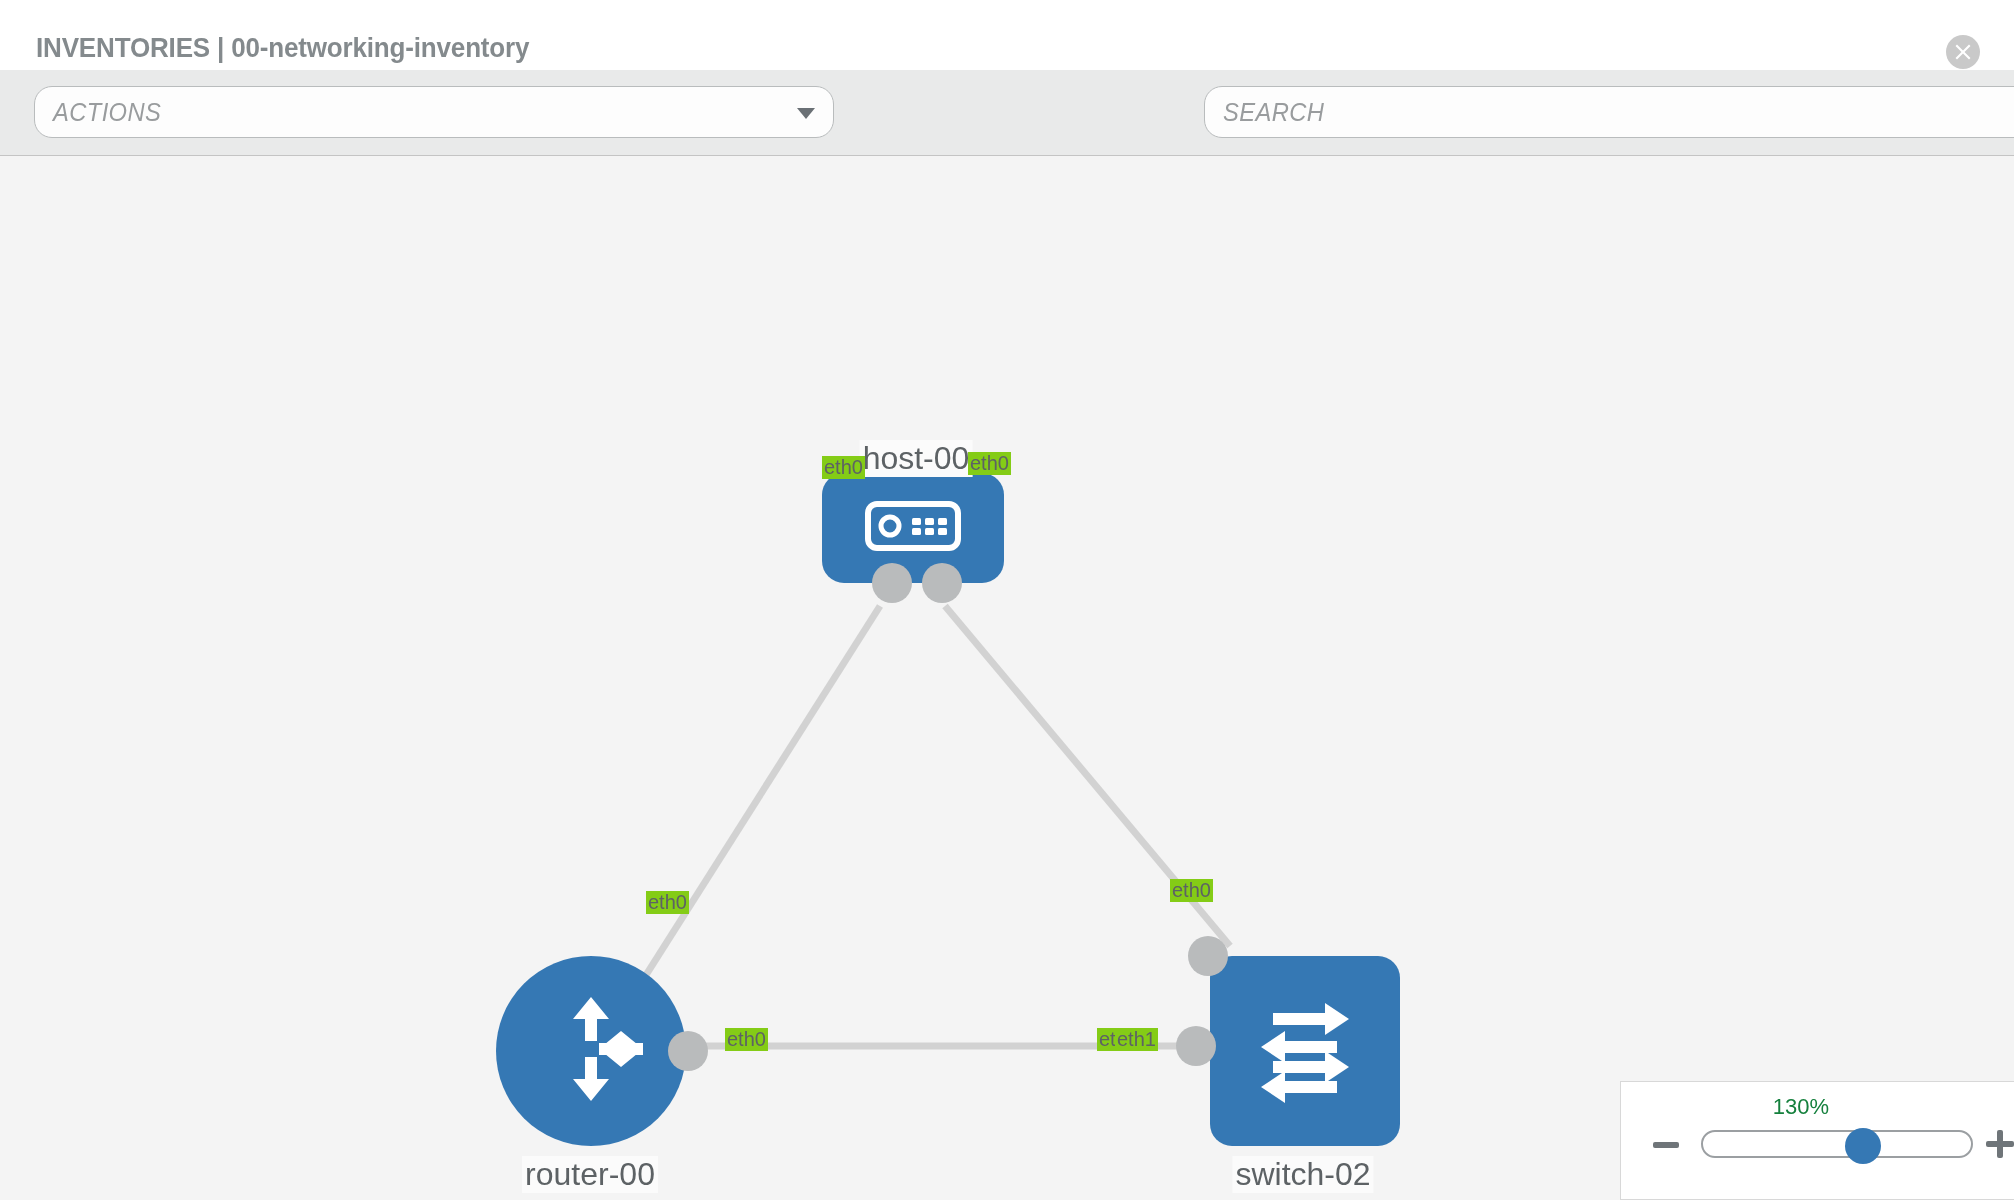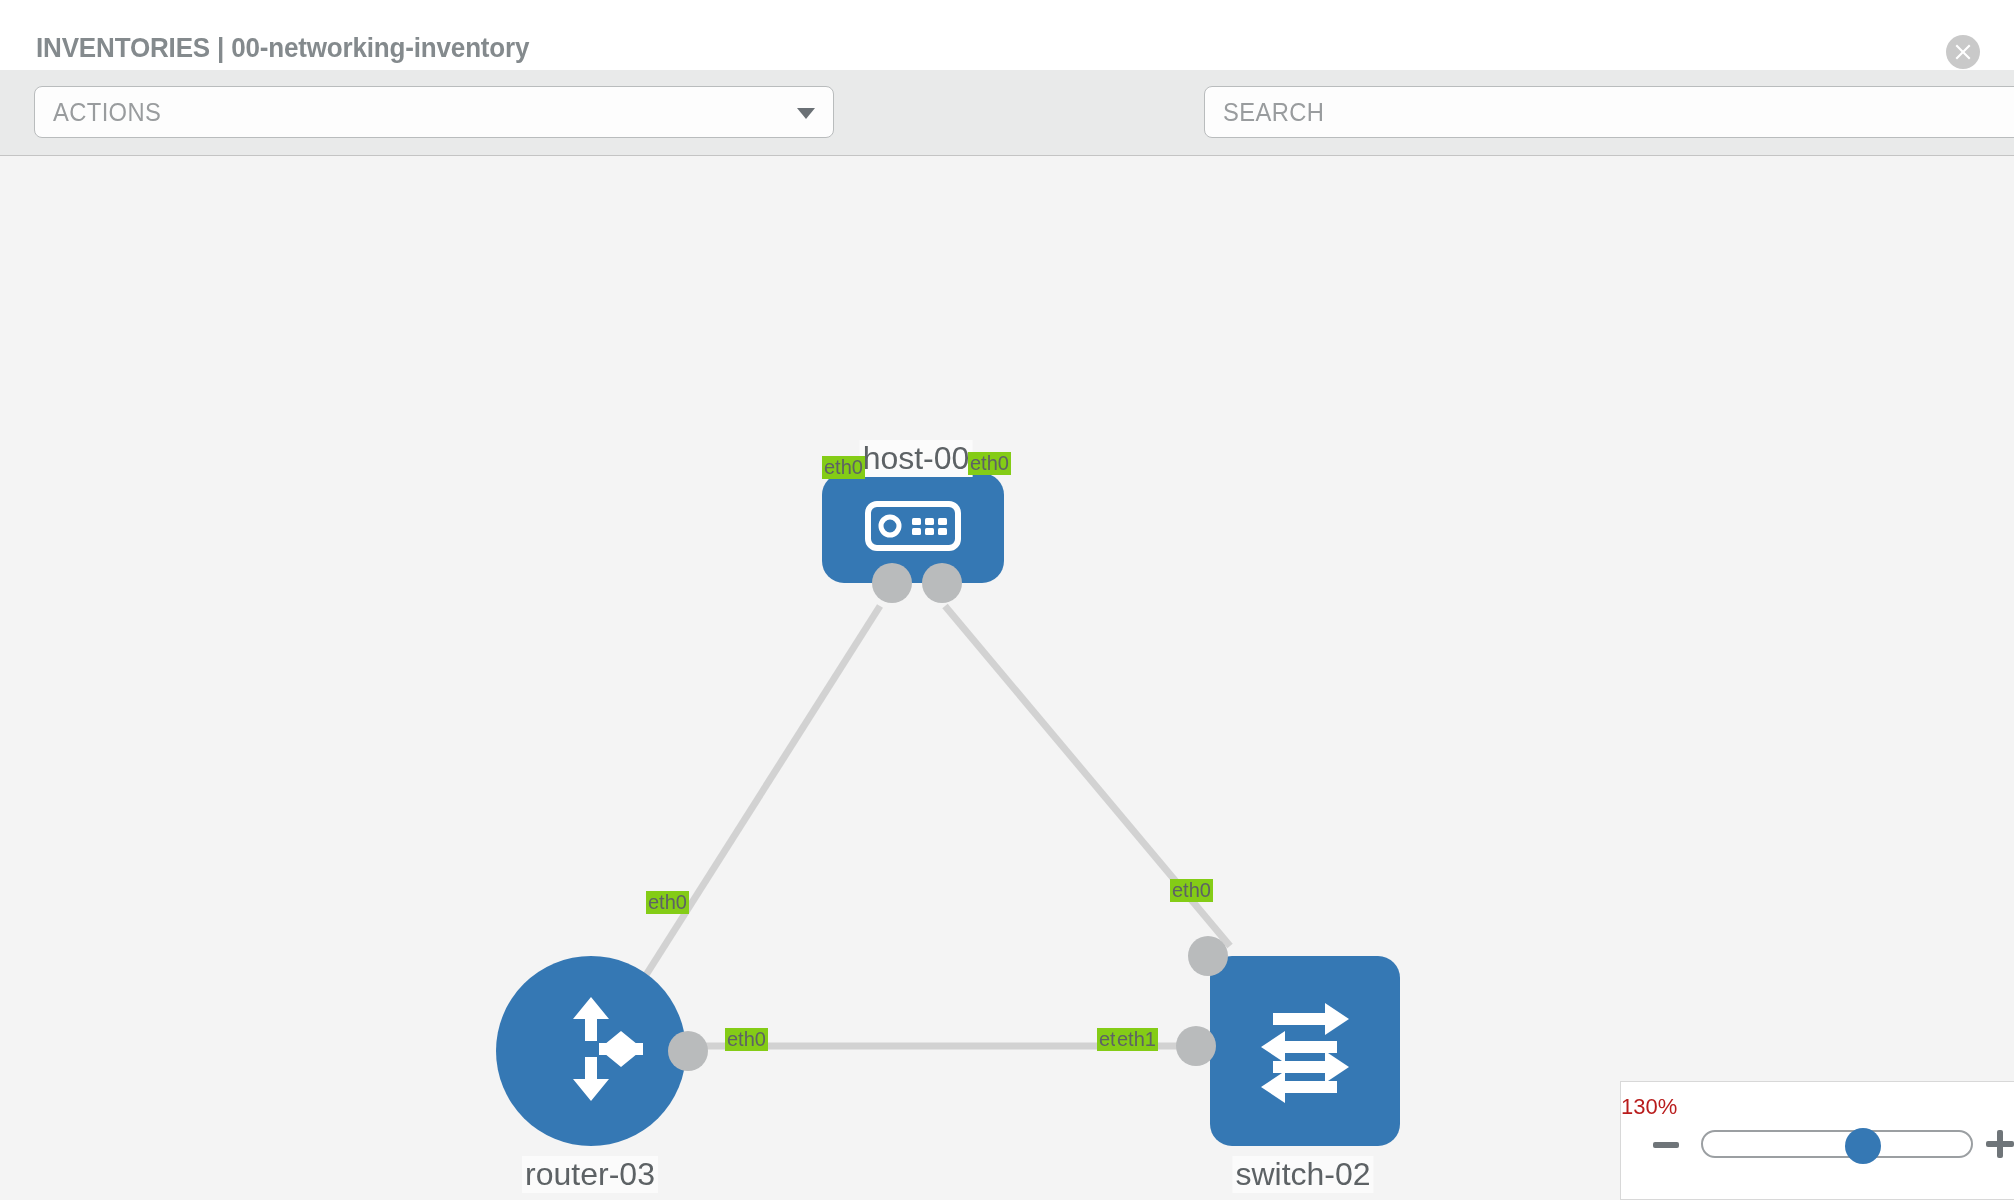--- a/index.html
+++ b/index.html
@@ -31,21 +31,21 @@
   .close-btn svg{display:block;}
 
   
   .toolbar{
     position:absolute;left:0;top:70px;width:2014px;height:86px;
     background:#e9eaea;border-bottom:1px solid #c4c4c4;
     box-sizing:border-box;
   }
   .field{
     position:absolute;top:16px;height:52px;box-sizing:border-box;
-    background:#fdfdfd;border:1px solid #b9bcbd;border-radius:8px;
+    background:#fdfdfd;border:1px solid #b9bcbd;border-radius:18px;font-style:italic;
   }
   .field .ftext{
     position:absolute;left:18px;top:11px;
     font-size:25px;color:#999c9e;letter-spacing:0.4px;
     transform:scaleX(0.95);transform-origin:left center;
     white-space:nowrap;
   }
   .caret{
     position:absolute;right:18px;top:21px;
     width:0;height:0;border-left:9px solid transparent;
@@ -91,22 +91,22 @@
     background:#84cc16;padding:0 2px;
   }
 
   
   .zoom-panel{
     position:absolute;left:1620px;top:1081px;width:420px;height:119px;
     background:#ffffff;border:1px solid #d8d8d8;
     box-sizing:border-box;
   }
   .zoom-value{
-    position:absolute;left:0;top:12px;width:360px;text-align:left;
-    font-size:22px;color:#b91c1c;
+    position:absolute;left:0;top:12px;width:360px;text-align:center;
+    font-size:22px;color:#15803d;
   }
   .zoom-minus{
     position:absolute;left:32px;top:60px;width:26px;height:6px;
     background:#6f7579;border-radius:2px;cursor:pointer;
   }
   .zoom-track{
     position:absolute;left:80px;top:48px;width:272px;height:28px;
     border:2px solid #9b9fa2;border-radius:14px;
     background:#ffffff;box-sizing:border-box;cursor:pointer;
   }
@@ -219,21 +219,21 @@
                 <path d="M8 60 L30 42 L30 54 L52 54 L52 66 L30 66 L30 78 Z" transform="translate(60,0) rotate(180 30 60)"></path>
 
                 <path d="M8 60 L30 42 L30 54 L52 54 L52 66 L30 66 L30 78 Z" transform="rotate(180 30 60) translate(-60,0) rotate(180 30 60)"></path>
               </g>
             </svg>
           </span>
         </div>
 
         <div class="port" style="left:172px;top:75px;"></div>
       </div>
-      <div class="node-label" style="left:590px;top:1000px;">router-03</div>
+      <div class="node-label" style="left:590px;top:1000px;">router-00</div>
 
       <div class="node rect" style="left:1210px;top:800px;width:190px;height:190px;">
         <div class="shape" style="width:190px;height:190px;">
           <span>
             <svg width="120" height="120" viewBox="0 0 120 120">
               <g fill="#ffffff">
 
                 <path d="M28 24 L80 24 L80 14 L104 30 L80 46 L80 36 L28 36 Z"></path>
 
                 <path d="M92 52 L40 52 L40 42 L16 58 L40 74 L40 64 L92 64 Z"></path>

